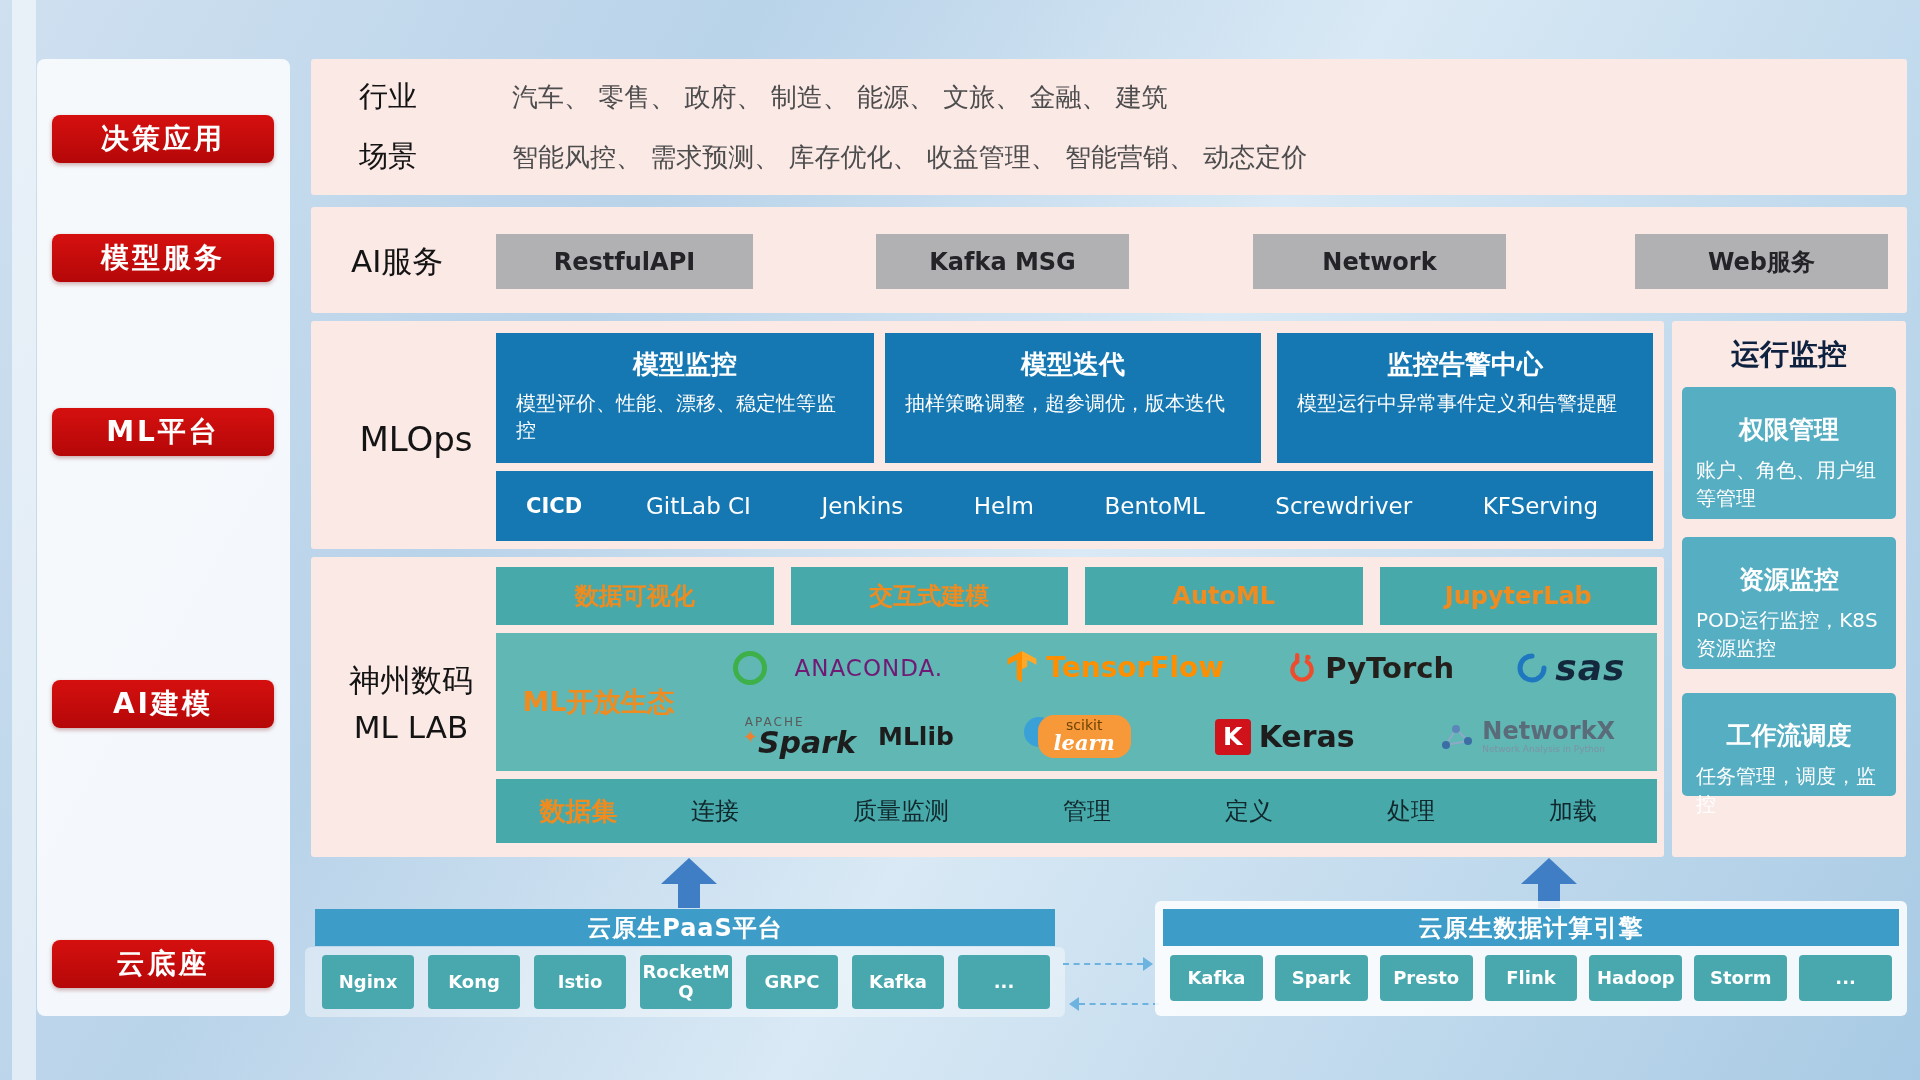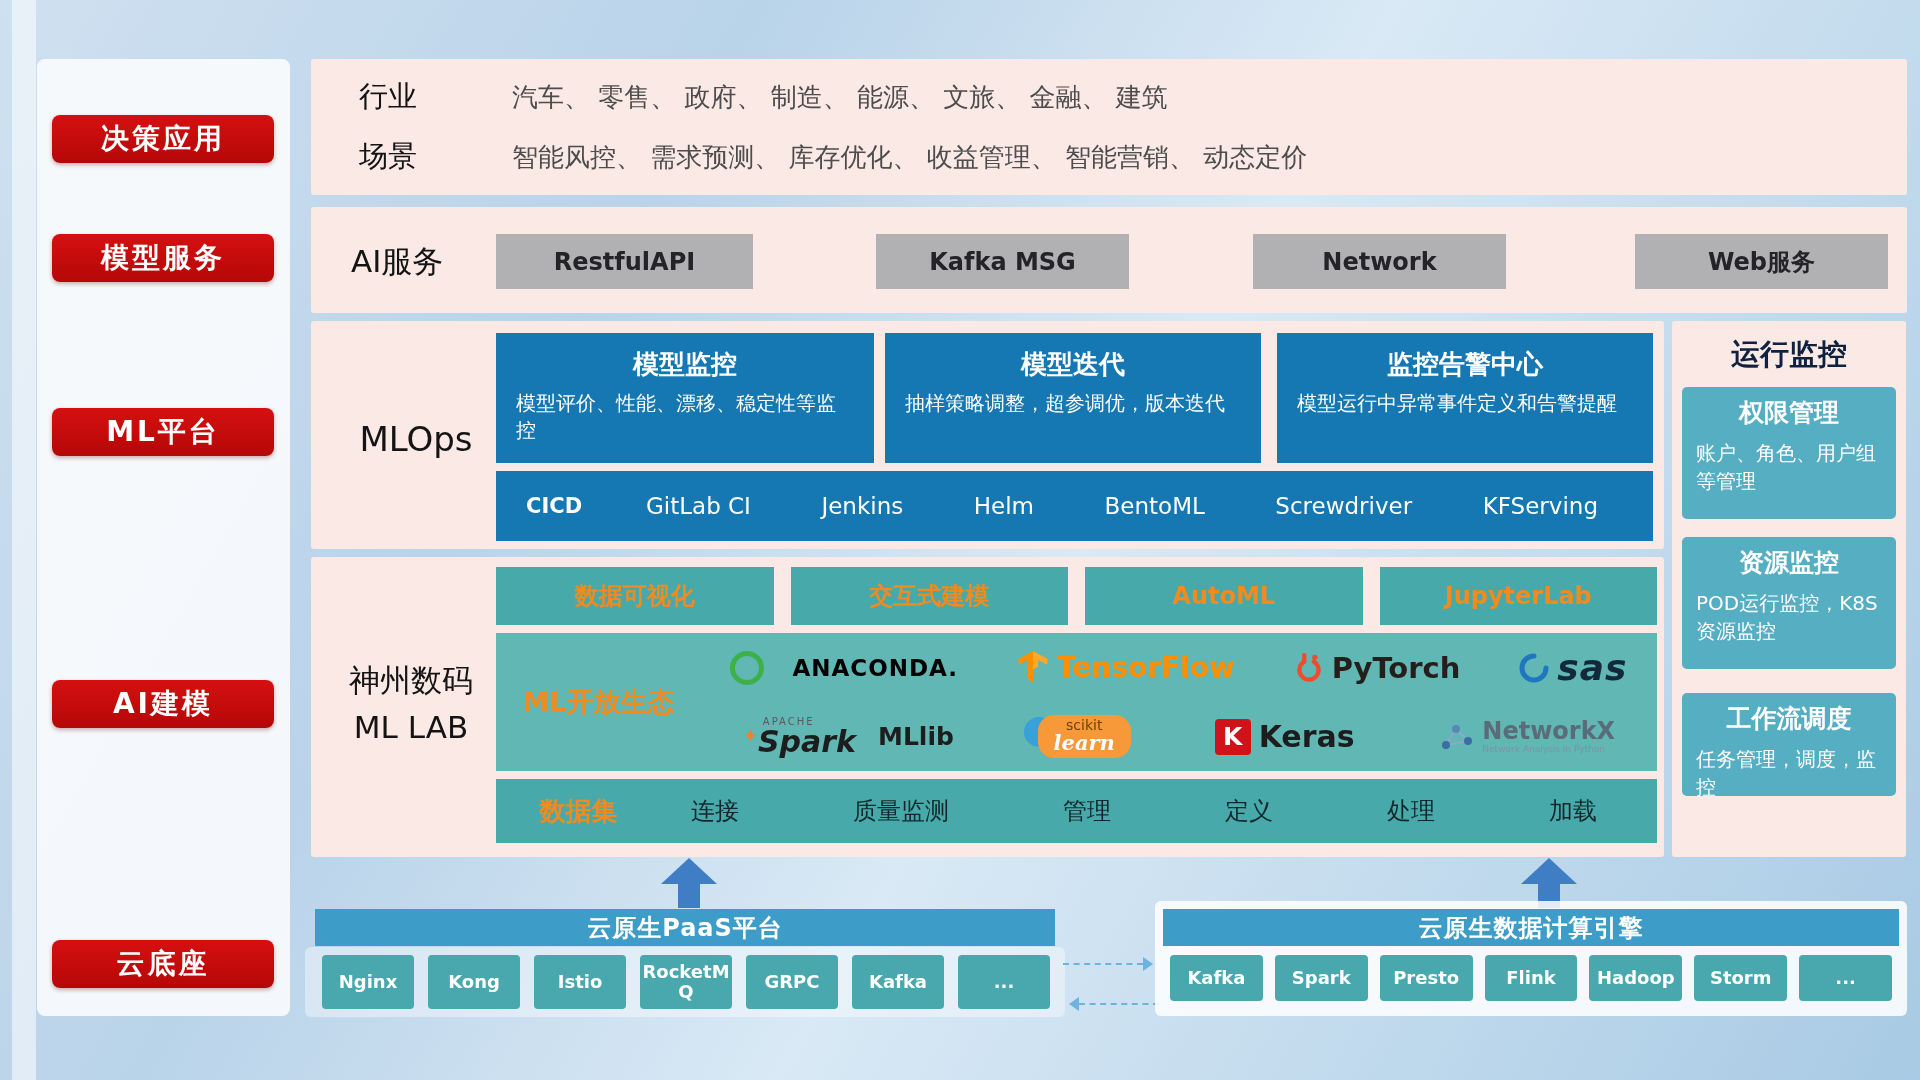--- a/index.html
+++ b/index.html
@@ -49,21 +49,21 @@
     color:#ef8b1f;font-size:27px;font-weight:bold;}
   .band .grid{flex:1;display:flex;flex-direction:column;justify-content:space-around;}
   .band .lrow{display:flex;justify-content:space-around;align-items:center;height:64px;}
   .logo{display:flex;align-items:center;gap:8px;}
 
   .dataset{background:#48a9ab;display:flex;align-items:center;box-sizing:border-box;}
   .dataset .lbl{width:165px;text-align:center;color:#ef8b1f;font-size:26px;font-weight:bold;}
   .dataset .items{flex:1;display:flex;justify-content:space-between;padding:0 60px 0 30px;}
   .dataset .items span{font-size:24px;color:#10282c;font-weight:500;}
 
-  .mon-card{background:#56aec3;color:#fff;border-radius:5px;box-sizing:border-box;padding:7px 14px;}
+  .mon-card{background:#56aec3;color:#fff;border-radius:5px;box-sizing:border-box;padding:24px 14px;}
   .mon-card .t{font-size:25px;font-weight:bold;text-align:center;margin:2px 0 10px;}
   .mon-card .d{font-size:20px;text-align:left;line-height:1.4;}
 
   .bar{background:#3e9dc8;color:#fff;font-weight:bold;font-size:24px;
     display:flex;align-items:center;justify-content:center;letter-spacing:1px;}
   .btn-row{display:flex;}
   .mini-btn{
     flex:1;background:#48a8ad;color:#fff;font-weight:bold;font-size:18px;border-radius:4px;
     display:flex;align-items:center;justify-content:center;text-align:center;line-height:1.1;
     word-break:break-all;padding:0;box-sizing:border-box;
@@ -73,26 +73,26 @@
   .up-arrow .head{width:0;height:0;border-left:28px solid transparent;border-right:28px solid transparent;border-bottom:26px solid #3f7ec5;}
   .up-arrow .stem{width:22px;height:24px;background:#3f7ec5;margin:0 auto;}
 
   .dash-arrow{display:flex;align-items:center;height:14px;}
   .dash-arrow .line{flex:1;border-top:2px dashed #6db3e0;}
   .tri-r{width:0;height:0;border-top:7px solid transparent;border-bottom:7px solid transparent;border-left:10px solid #6db3e0;}
   .tri-l{width:0;height:0;border-top:7px solid transparent;border-bottom:7px solid transparent;border-right:10px solid #6db3e0;}
 
   
   .ring{width:24px;height:24px;border:5px solid #3eb049;border-radius:50%;display:inline-block;}
-  .ana-text{color:#000000;font-weight:700;font-size:23px;letter-spacing:1px;margin-left:20px;}
+  .ana-text{color:#701a75;font-weight:400;font-size:23px;letter-spacing:1px;margin-left:20px;}
   .tf-text{color:#ff8f00;font-weight:bold;font-size:28px;}
   .pt-text{color:#251f1c;font-weight:600;font-size:29px;}
   .sas-text{color:#13283c;font-weight:800;font-size:36px;font-style:italic;letter-spacing:1px;}
   .spark-wrap{display:flex;flex-direction:column;align-items:flex-start;line-height:1;}
-  .spark-top{font-size:10px;color:#5a5a5a;letter-spacing:2px;margin-left:20px;text-align:right;}
+  .spark-top{font-size:12px;color:#5a5a5a;letter-spacing:2px;margin-left:2px;text-align:right;}
   .spark-main{font-size:30px;font-weight:bold;font-style:italic;color:#1d1d1d;}
   .spark-star{color:#f07f2e;font-size:18px;vertical-align:top;}
   .mllib-text{font-size:25px;font-weight:600;color:#1d1d1d;margin-left:14px;}
   .sk-wrap{position:relative;display:inline-flex;align-items:center;}
   .sk-circle{position:absolute;left:-14px;top:2px;width:30px;height:30px;border-radius:50%;background:#3aa0d8;}
   .sk-box{position:relative;background:#f89939;border-radius:16px;padding:3px 16px 5px;display:flex;flex-direction:column;align-items:center;line-height:1;}
   .sk-top{font-size:14px;color:#6b4300;}
   .sk-main{font-family:"DejaVu Serif","Liberation Serif",serif;font-style:italic;font-weight:bold;color:#fff;font-size:21px;}
   .keras-box{width:36px;height:36px;background:#d0131b;border-radius:4px;color:#fff;font-weight:bold;font-size:25px;display:flex;align-items:center;justify-content:center;}
   .keras-text{font-size:30px;font-weight:600;color:#1d1d1d;}

